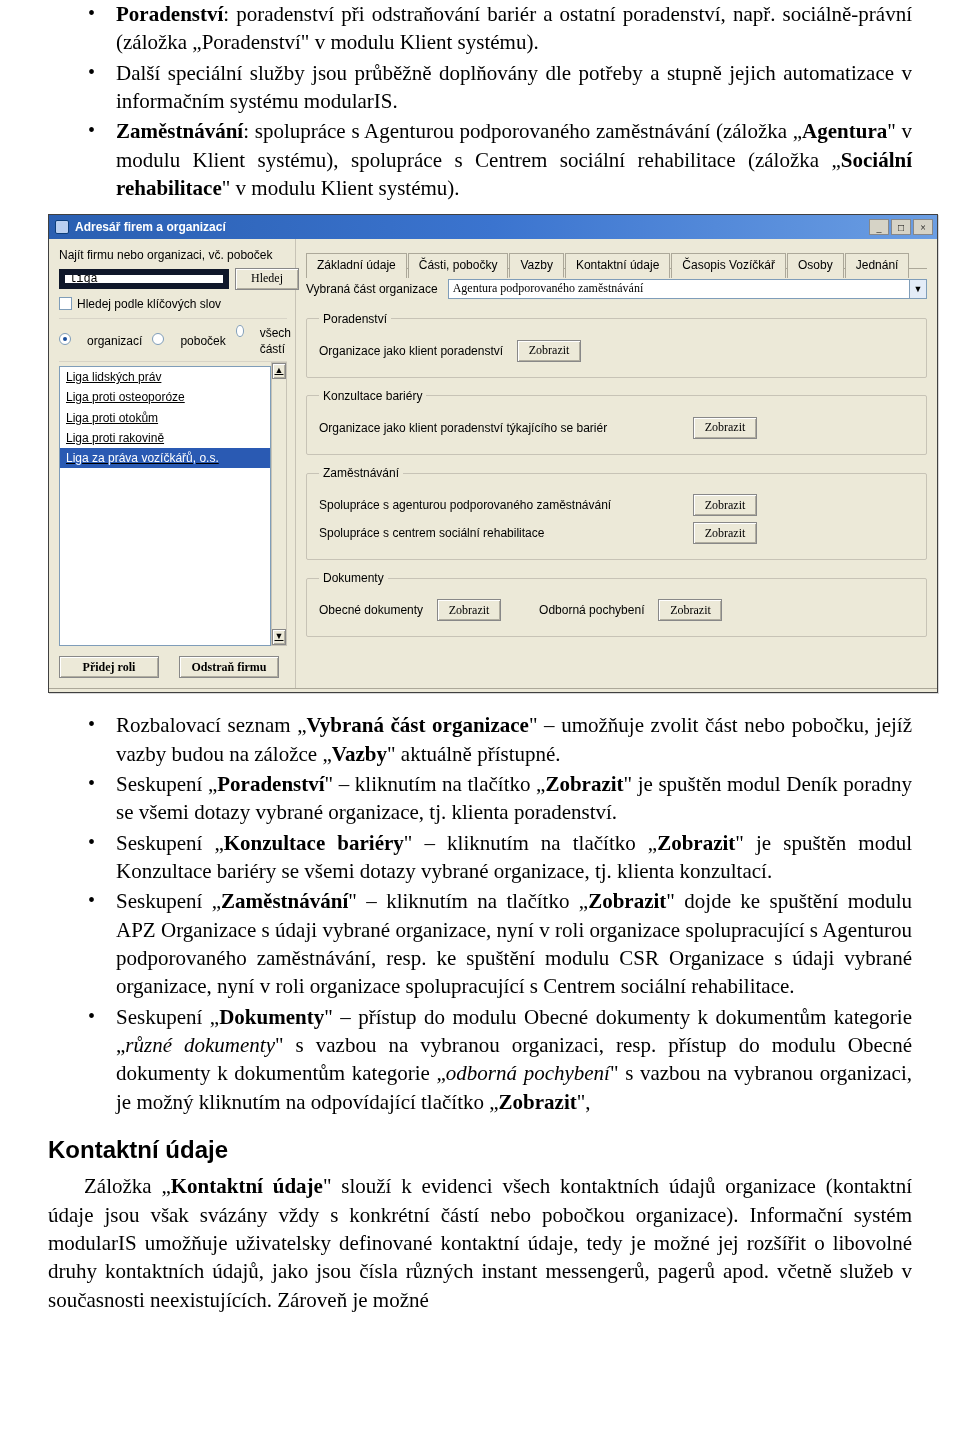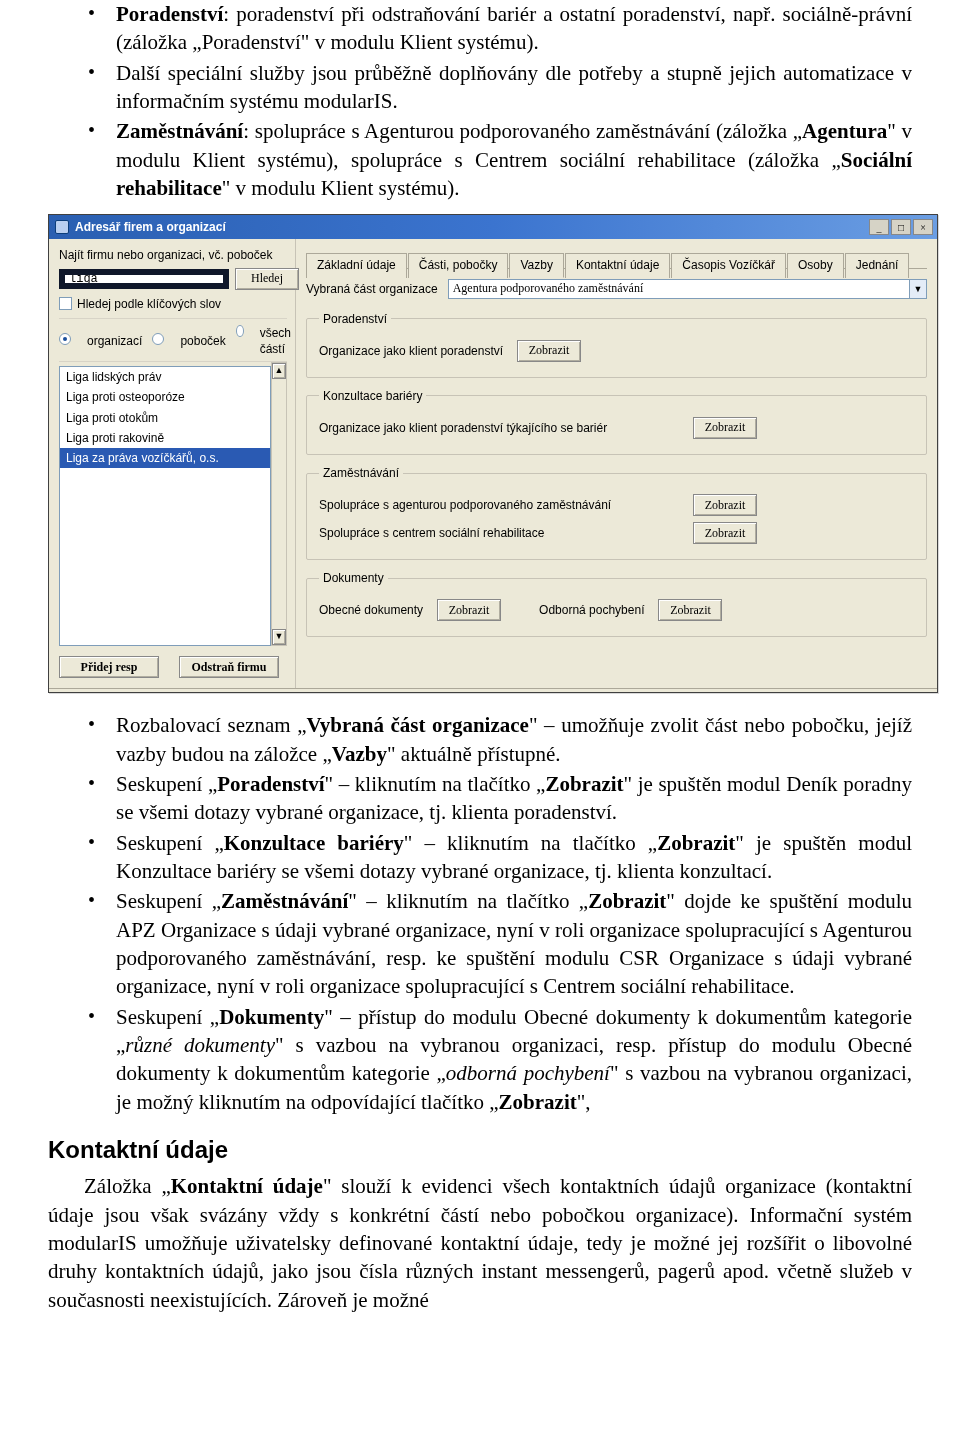--- a/index.html
+++ b/index.html
@@ -174,35 +174,35 @@
           </span>
           <span class="radio">
             <span class="radio-dot"></span>
             <span>poboček</span>
           </span>
           <span class="radio">
             <span class="radio-dot"></span>
             <span>všech částí</span>
           </span>
         </div>
-        <div style="display:flex;">
+        <div style="display:flex;text-decoration:underline;">
           <div class="result-list" style="flex:1">
             <div class="result-item">Liga lidských práv</div>
             <div class="result-item">Liga proti osteoporóze</div>
             <div class="result-item">Liga proti otokům</div>
             <div class="result-item">Liga proti rakovině</div>
             <div class="result-item selected">Liga za práva vozíčkářů, o.s.</div>
           </div>
           <div class="scrollbar-stub">
             <div class="sb-btn">▲</div>
             <div class="sb-btn">▼</div>
           </div>
         </div>
         <div class="bottom-buttons">
-          <button class="btn btn-bold">Přidej resp</button>
+          <button class="btn btn-bold">Přidej roli</button>
           <button class="btn btn-bold">Odstraň firmu</button>
         </div>
       </div>
 
       <div class="right-pane">
         <div class="tab-strip">
           <div class="tab">Základní údaje</div>
           <div class="tab">Části, pobočky</div>
           <div class="tab active">Vazby</div>
           <div class="tab">Kontaktní údaje</div>

